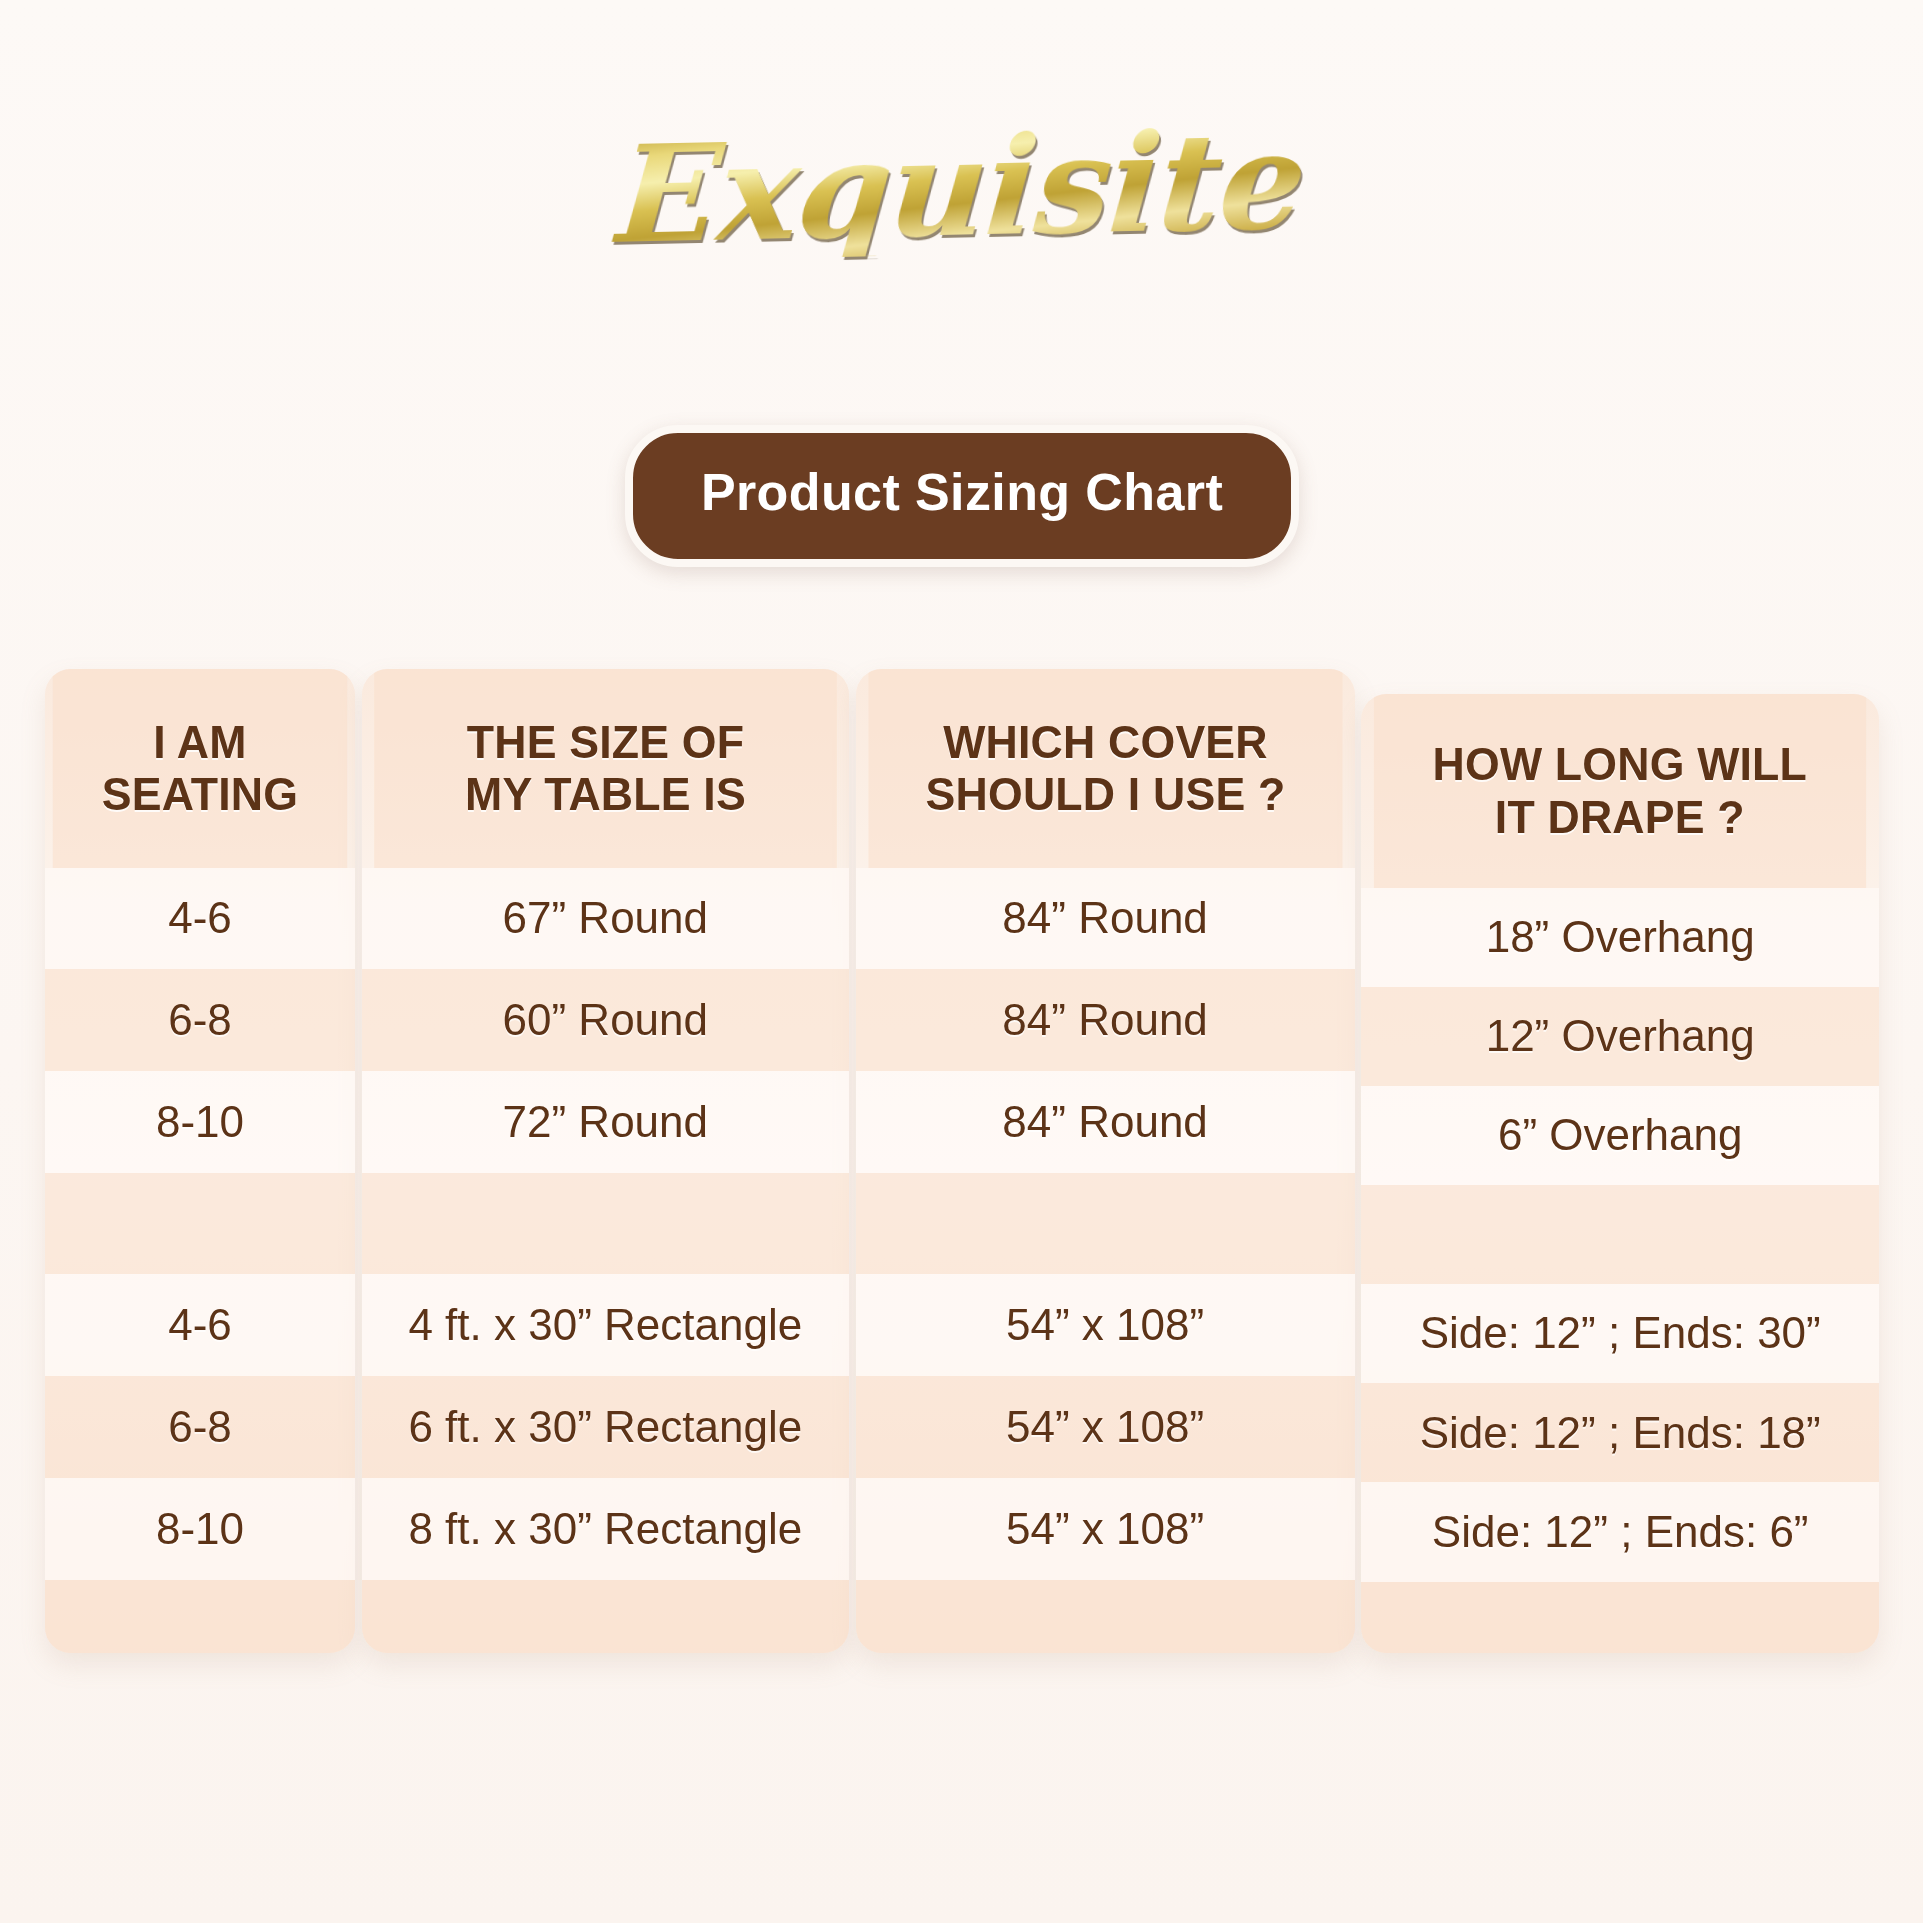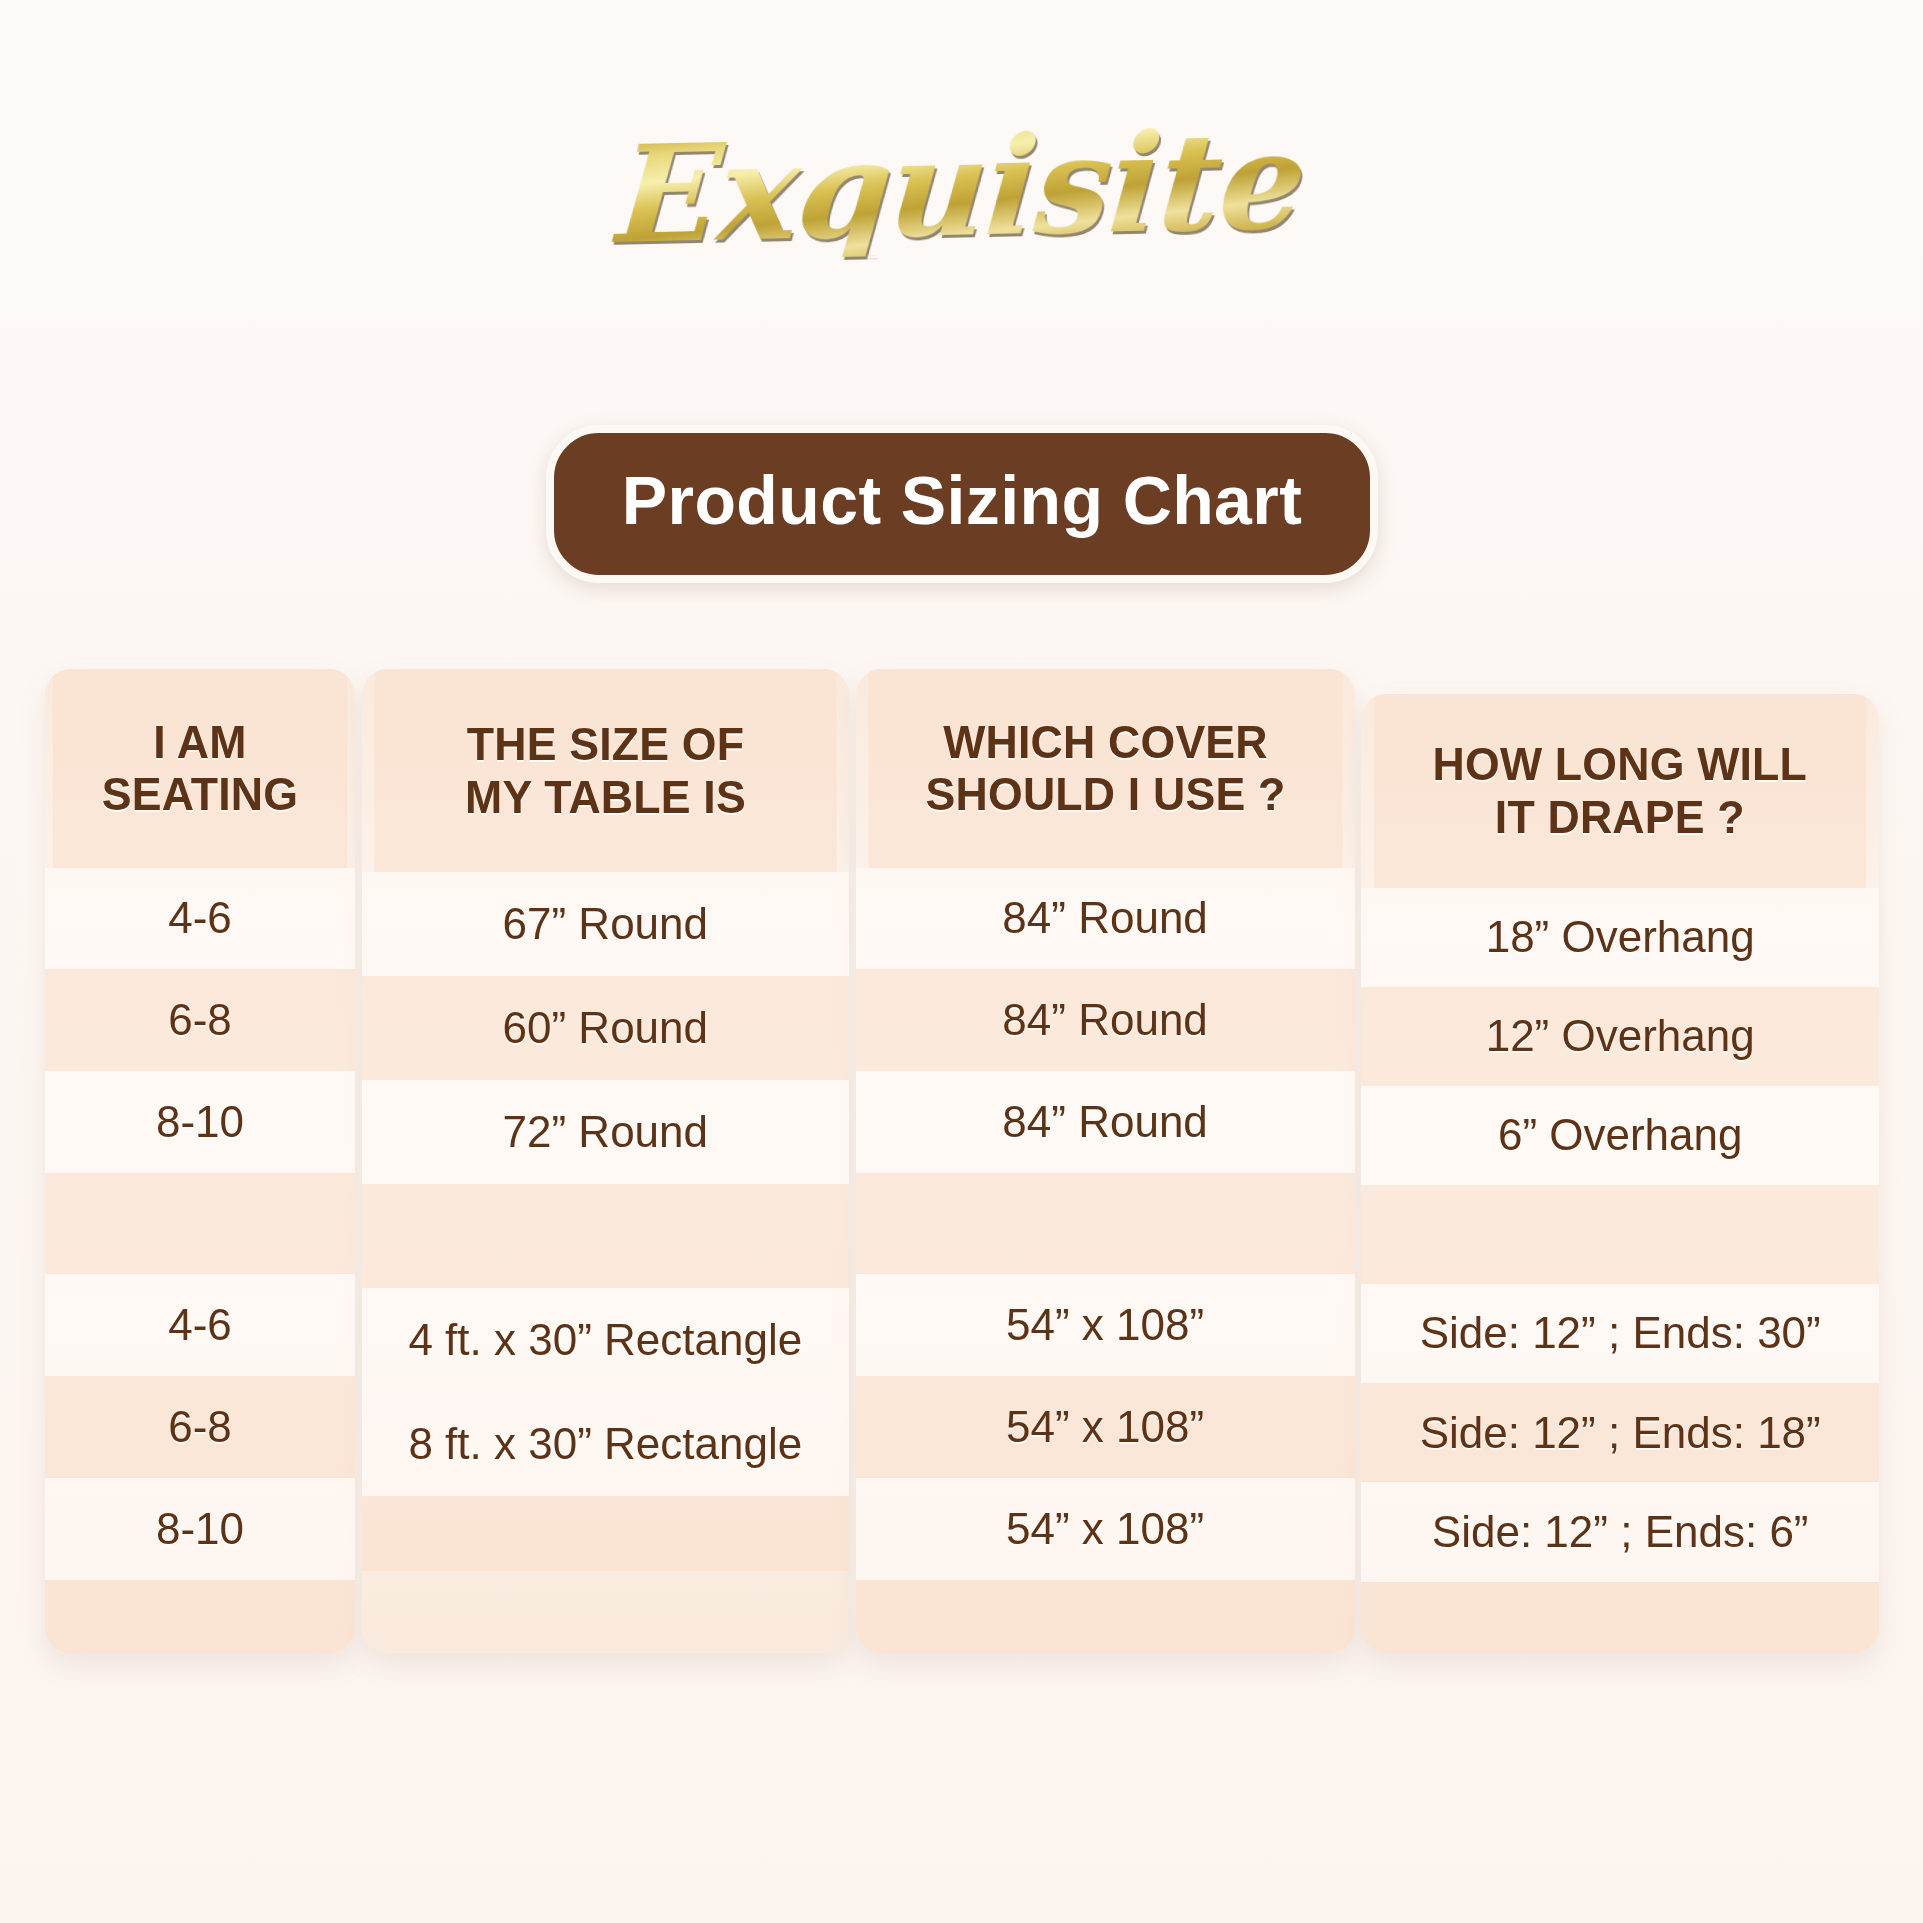--- a/index.html
+++ b/index.html
@@ -63,21 +63,21 @@
     position: absolute;
     top: 425px;
     left: 0;
     width: 1924px;
     display: flex;
     justify-content: center;
   }
   .title-pill {
     background: #6B3D22;
     color: #FFFFFF;
-    font-size: 68px;
+    font-size: 52px;
     font-weight: 700;
     letter-spacing: 0.4px;
     line-height: 1;
     padding: 33px 68px 41px 68px;
     border-radius: 53px;
     border: 8.3px solid #FCF8F4;
     box-shadow: 0 6px 19.5px rgba(120, 90, 70, 0.18);
     white-space: nowrap;
   }
 
@@ -197,20 +197,21 @@
         <div>
           <span class="head-line">THE SIZE OF</span>
           <span class="head-line">MY TABLE IS</span>
         </div>
       </div>
       <div class="cell data band-b">67” Round</div>
       <div class="cell data band-a">60” Round</div>
       <div class="cell data band-b">72” Round</div>
       <div class="cell spacer band-a"></div>
       <div class="cell data band-b">4 ft. x 30” Rectangle</div>
+      <div class="cell data band-a">6 ft. x 30” Rectangle</div>
       <div class="cell data band-b">8 ft. x 30” Rectangle</div>
       <div class="cell pad-bottom band-a"></div>
     </div>
 
     <div class="col-card c2">
       <div class="cell head band-a">
         <div>
           <span class="head-line">WHICH COVER</span>
           <span class="head-line">SHOULD I USE ?</span>
         </div>

